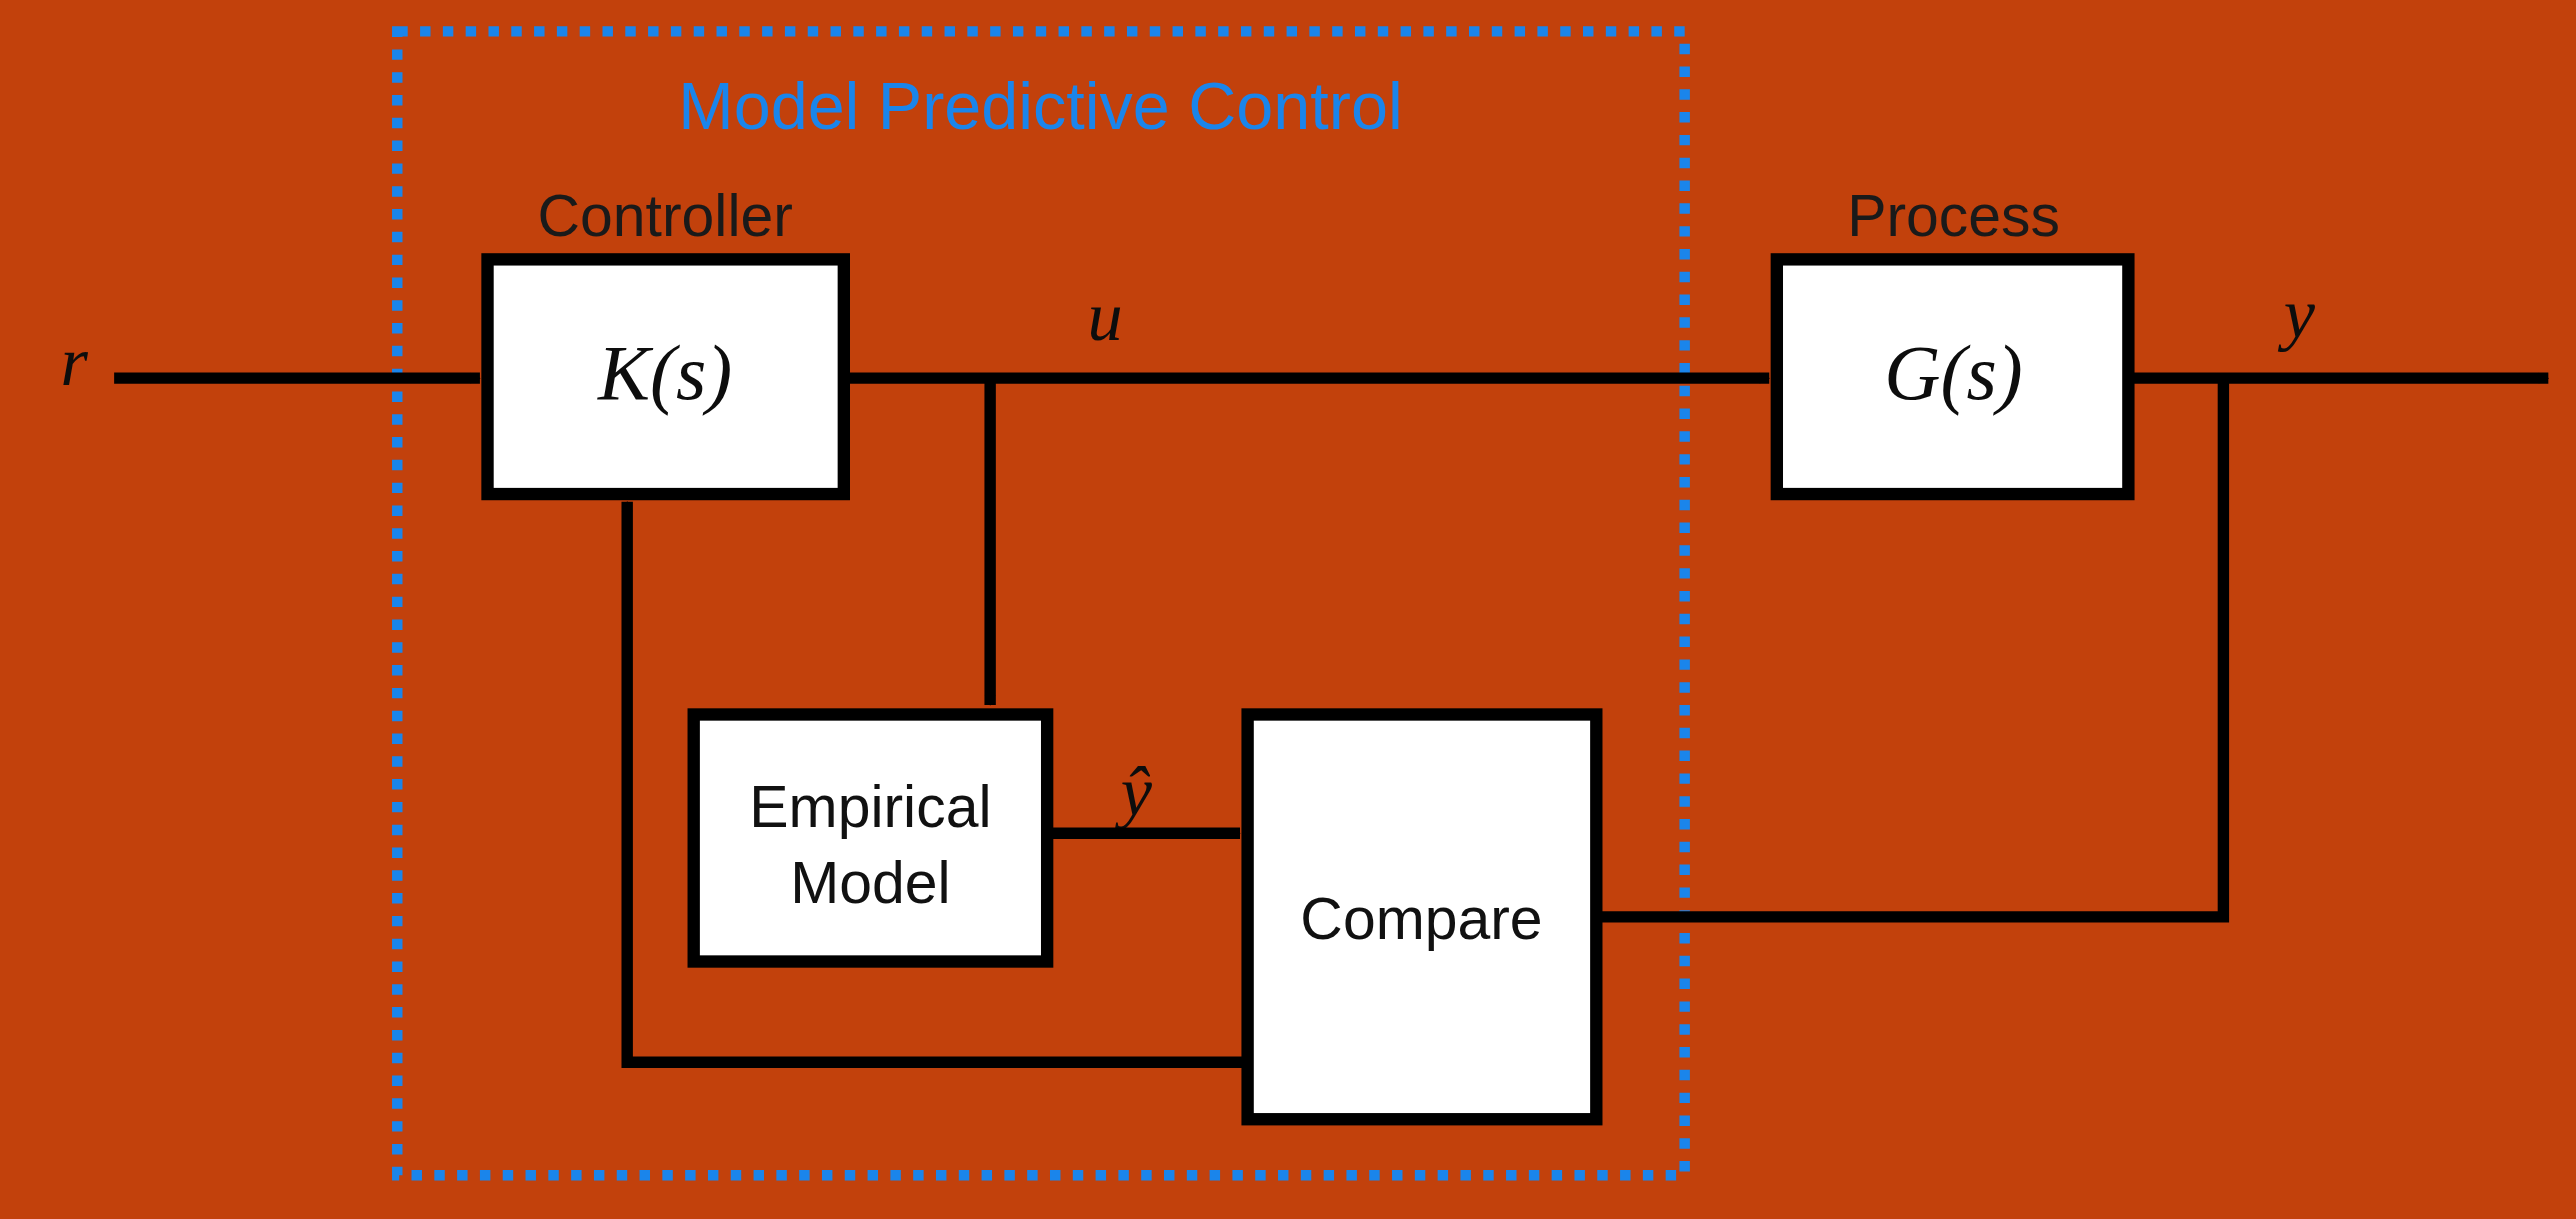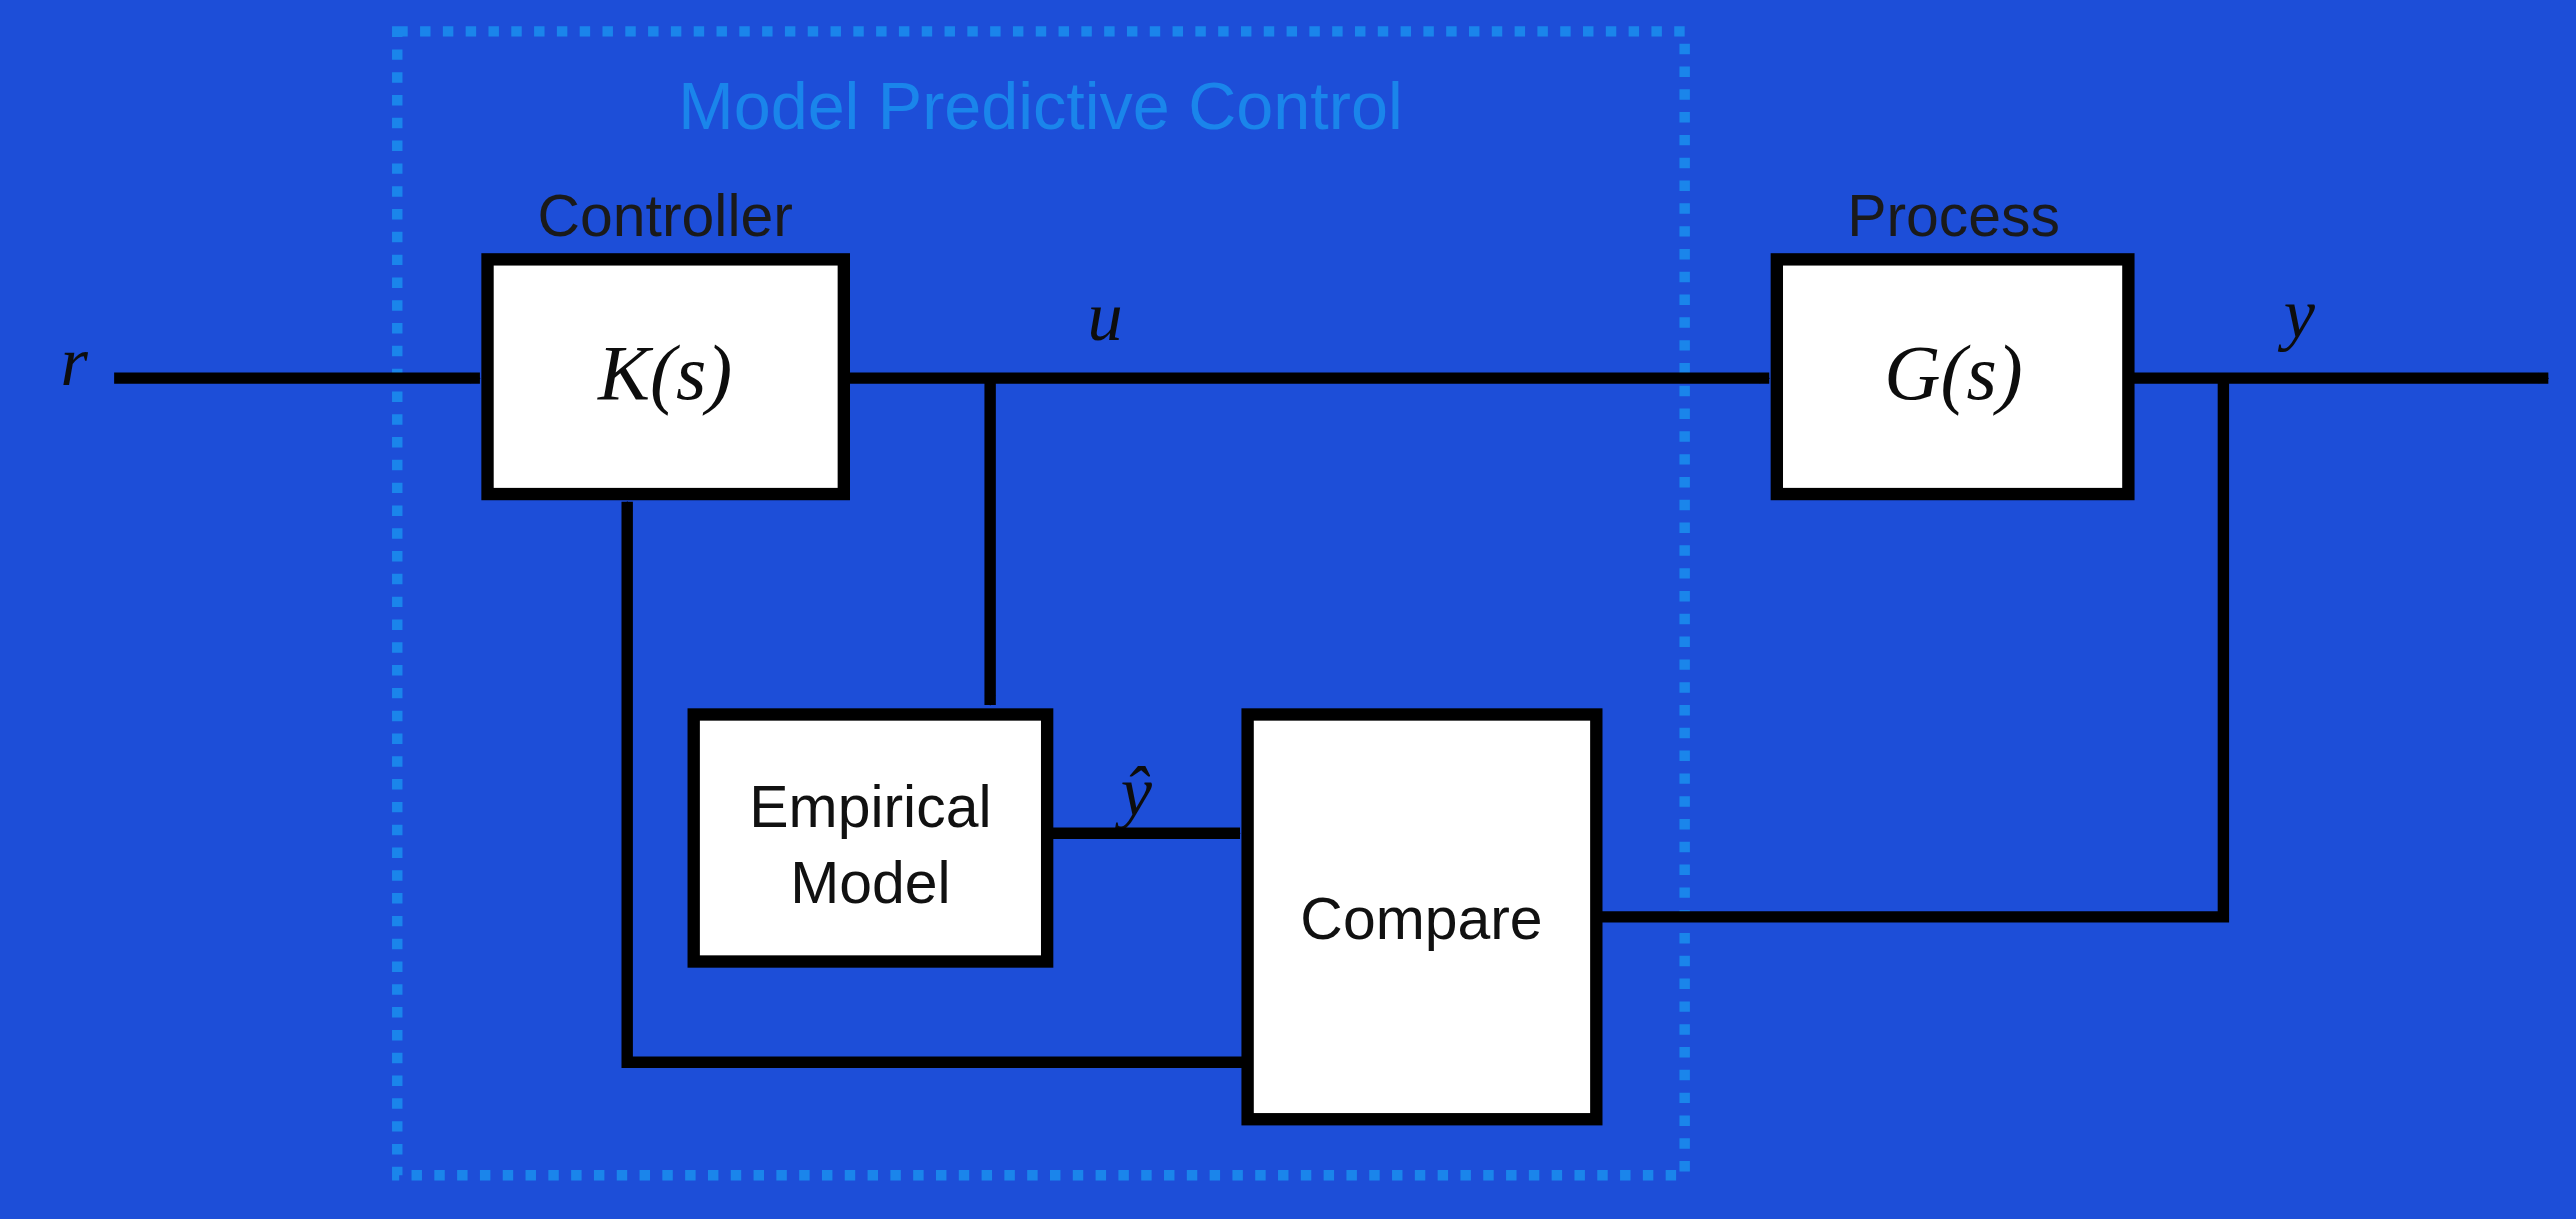--- a/index.html
+++ b/index.html
@@ -1,17 +1,17 @@
 <!DOCTYPE html>
 <html style="font-size:15px"><head>
 <meta charset="utf-8">
 <style>
   html,body{margin:0;padding:0;background:#ffffff;}
   body{font-family:"Liberation Sans",sans-serif;}
-  #stage{position:relative;width:2576px;height:1219px;background:#1d4ed8;overflow:hidden;}
+  #stage{position:relative;width:2576px;height:1219px;background:#c2410c;overflow:hidden;}
   #diagram{position:absolute;left:0;top:0;width:2576px;height:1219px;}
   .blk-label{font-family:"Liberation Sans",sans-serif;fill:#1a1a1a;}
   .blk-text{font-family:"Liberation Sans",sans-serif;fill:#111111;}
   .math{font-family:"Liberation Serif",serif;font-style:italic;fill:#0d0d0d;}
   .title-text{font-family:"Liberation Sans",sans-serif;fill:#1a85eb;}
 </style>
 </head>
 <body>
 
 <div id="stage">

